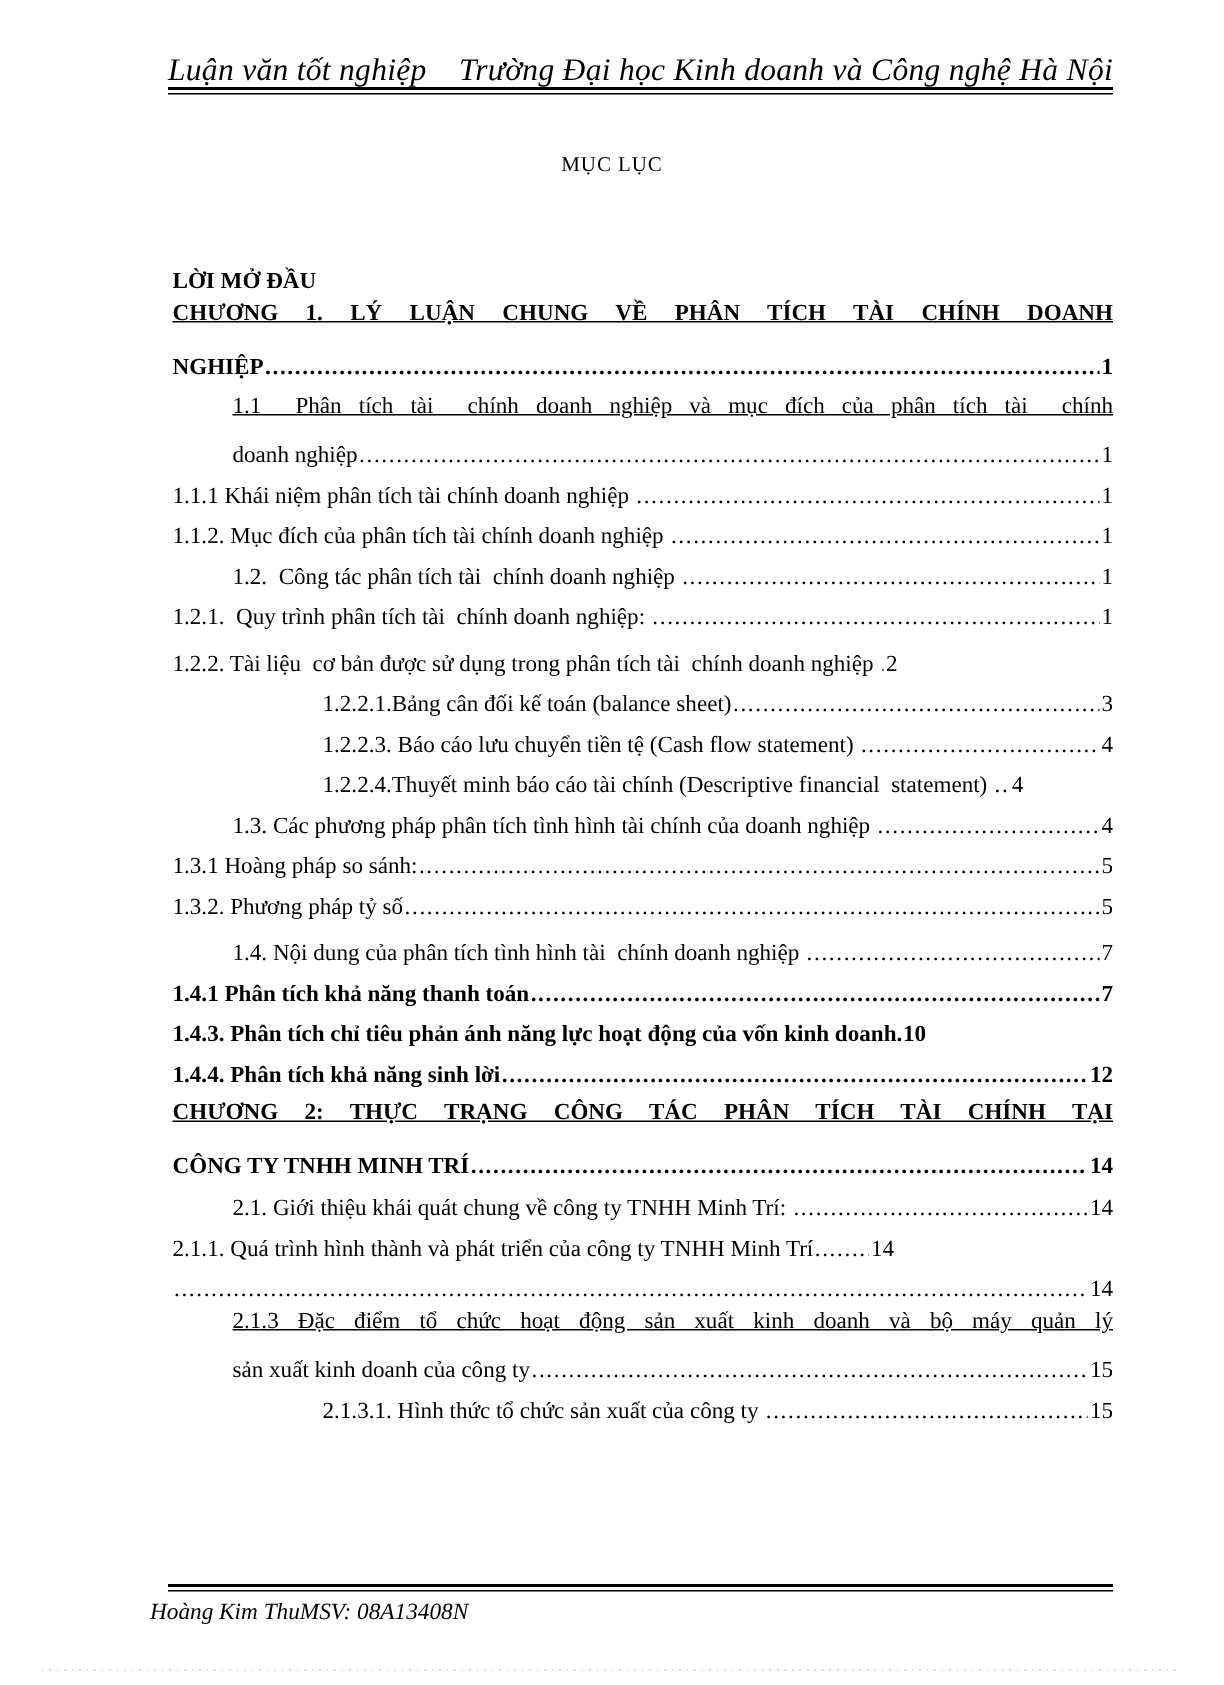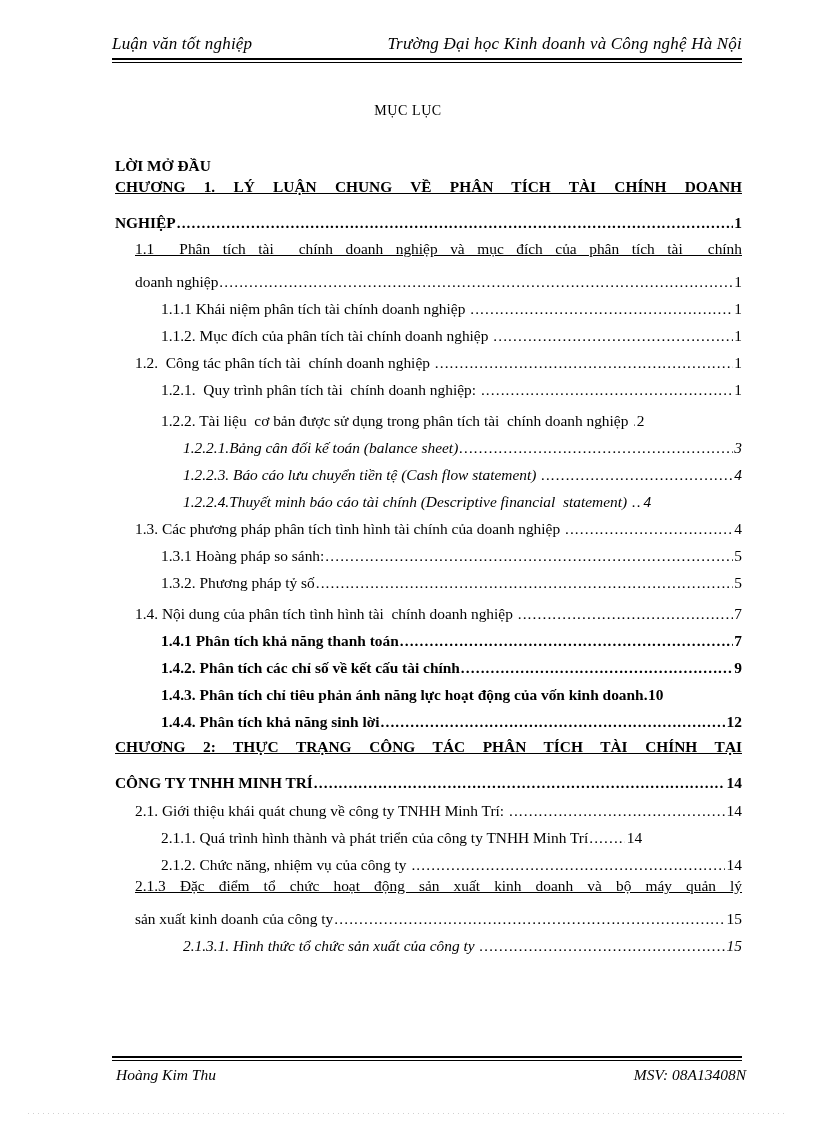--- a/index.html
+++ b/index.html
@@ -21,21 +21,21 @@
   
   .running-header {
     position: absolute;
     left: 112px;
     top: 34px;
     width: 630px;
     display: flex;
     justify-content: space-between;
     align-items: baseline;
     font-style: italic;
-    font-size: 17px;
+    font-size: 21px;
     letter-spacing: 0.2px;
   }
   .running-header .hdr-left { white-space: nowrap; }
   .running-header .hdr-right { white-space: nowrap; }
 
   .rule-double {
     position: absolute;
     left: 112px;
     width: 630px;
     height: 0;
@@ -55,21 +55,21 @@
     width: 816px;
     text-align: center;
     font-size: 14px;
     letter-spacing: 0.6px;
   }
 
   
   .toc {
     position: absolute;
     left: 115px;
-    top: 152px;
+    top: 174px;
     width: 627px;
   }
 
   .toc-entry {
     display: block;
     font-size: 15.4px;
     line-height: 1.0;
     margin: 0 0 0 0;
     padding: 0;
     text-align: justify;
@@ -100,39 +100,39 @@
     font-size: 15.4px;
   }
   .leader::before {
     content: "..........................................................................................................................................................................";
   }
   .leader.short { flex: 0 0 auto; }
   .pg { white-space: pre; padding-left: 0.5px; }
 
   
   .lvl-0 { margin-left: 0px; }
-  .lvl-1 { margin-left: 20px; }
-  .lvl-2 { margin-left: 46px; }
-  .lvl-3 { margin-left: 68px; font-style: italic; }
+  .lvl-1 { margin-left: 40px; }
+  .lvl-2 { }
+  .lvl-3 { margin-left: 100px; }
 
   .bold { font-weight: bold; }
   .heavy { font-weight: bold; }
   .gap-xs { height: 4px; }
 
   .row-h { height: 27px; display: flex; align-items: center; }
   .row-h-chapter { height: 29px; display: flex; align-items: center; }
 
   
   .running-footer {
     position: absolute;
-    left: 116px;
+    left: 100px;
     top: 1066px;
     width: 630px;
     display: flex;
-    justify-content: space-between;
+    justify-content: flex-start;
     align-items: baseline;
     font-style: italic;
     font-size: 15.5px;
   }
 
   .scan-artifact {
     position: absolute;
     left: 28px;
     top: 1113px;
     width: 760px;
@@ -285,27 +285,20 @@
     </div>
 
     <div class="toc-entry lvl-2 heavy">
       <div class="line row-h">
         <span class="txt">1.4.1 Phân tích khả năng thanh toán</span>
         <span class="leader"></span>
         <span class="pg">7</span>
       </div>
     </div>
 
-    <div class="toc-entry lvl-2 heavy">
-      <div class="line row-h">
-        <span class="txt">1.4.2. Phân tích các chỉ số về kết cấu tài chính</span>
-        <span class="leader"></span>
-        <span class="pg">9</span>
-      </div>
-    </div>
 
     <div class="toc-entry lvl-2 heavy">
       <div class="line row-h">
         <span class="txt">1.4.3. Phân tích chỉ tiêu phản ánh năng lực hoạt động của vốn kinh doanh.</span>
         <span class="pg">10</span>
       </div>
     </div>
 
     <div class="toc-entry lvl-2 heavy">
       <div class="line row-h">
@@ -339,21 +332,20 @@
     <div class="toc-entry lvl-2">
       <div class="line row-h">
         <span class="txt">2.1.1. Quá trình hình thành và phát triển của công ty TNHH Minh Trí</span>
         <span class="leader short" style="flex:0 0 36px;overflow:hidden"></span>
         <span class="pg">14</span>
       </div>
     </div>
 
     <div class="toc-entry lvl-2">
       <div class="line row-h">
-        <span class="txt">2.1.2. Chức năng, nhiệm vụ của công ty </span>
         <span class="leader"></span>
         <span class="pg">14</span>
       </div>
     </div>
 
     <div class="toc-entry lvl-1">
       <div class="line justify row-h">
         <span class="txt">2.1.3 Đặc điểm tổ chức hoạt động sản xuất kinh doanh và bộ máy quản lý</span>
       </div>
       <div class="line row-h">

